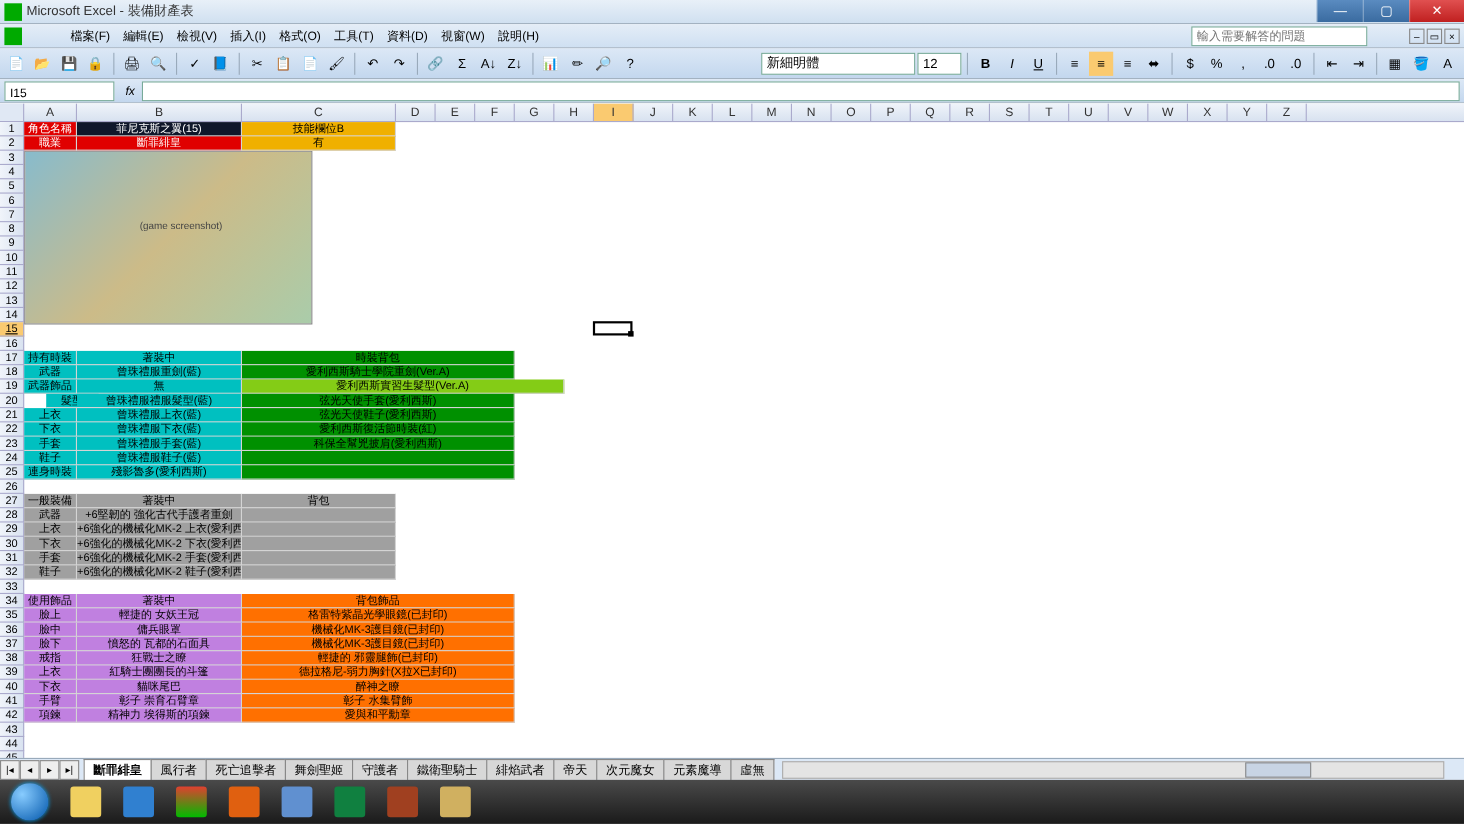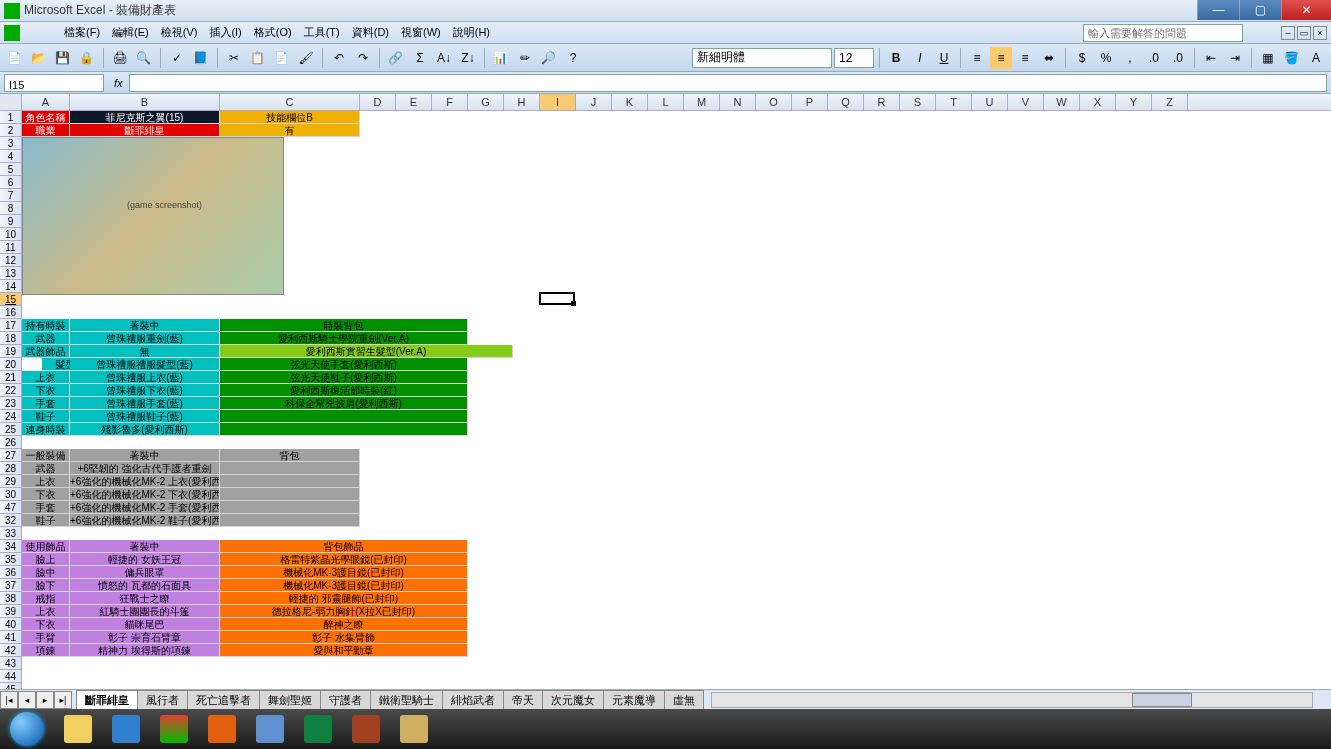--- a/index.html
+++ b/index.html
@@ -225,21 +225,21 @@
       <div class="rh">21</div>
       <div class="rh">22</div>
       <div class="rh">23</div>
       <div class="rh">24</div>
       <div class="rh">25</div>
       <div class="rh">26</div>
       <div class="rh">27</div>
       <div class="rh">28</div>
       <div class="rh">29</div>
       <div class="rh">30</div>
-      <div class="rh">47</div>
+      <div class="rh">31</div>
       <div class="rh">32</div>
       <div class="rh">33</div>
       <div class="rh">34</div>
       <div class="rh">35</div>
       <div class="rh">36</div>
       <div class="rh">37</div>
       <div class="rh">38</div>
       <div class="rh">39</div>
       <div class="rh">40</div>
       <div class="rh">41</div>

